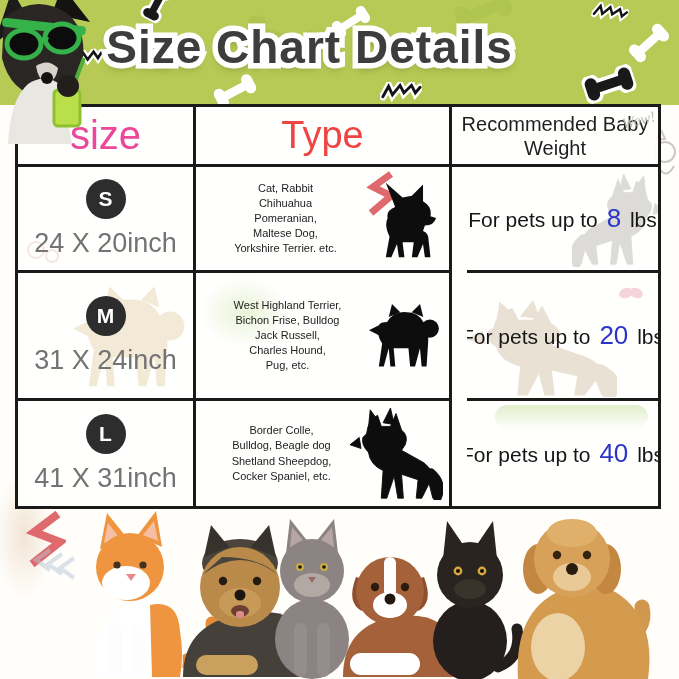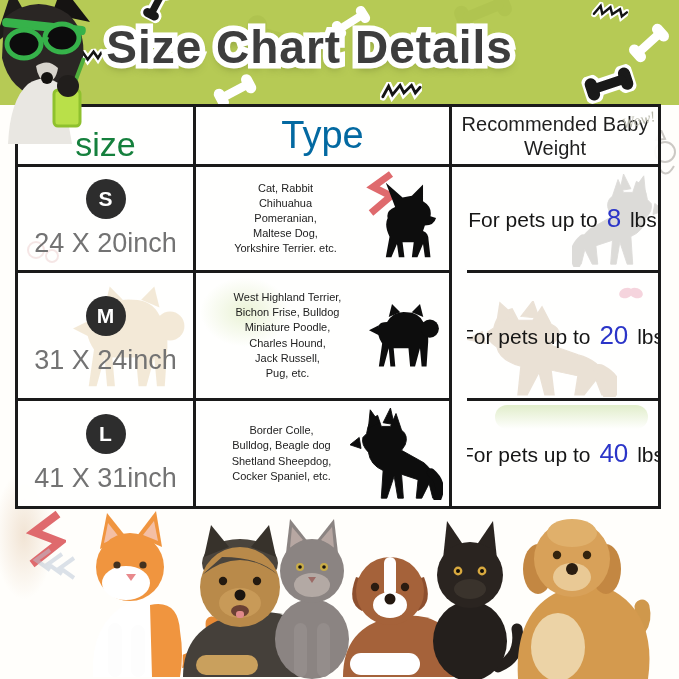--- a/index.html
+++ b/index.html
@@ -23,22 +23,22 @@
   .squig-line{stroke:#141414;stroke-width:3;fill:none;stroke-linecap:round;}
   
   .size-table{position:absolute;left:15px;top:104px;width:646px;height:405px;
     border:3px solid #1a1a1a;box-sizing:border-box;background:rgba(255,255,254,.93);
     display:grid;grid-template-columns:178px 256px 1fr;grid-template-rows:60px 106px 128px 1fr;
     z-index:2;}
   .cell{border-right:3px solid #1a1a1a;border-bottom:3px solid #1a1a1a;position:relative;
     display:flex;align-items:center;justify-content:center;overflow:hidden;background:transparent;}
   .cell.last-col{border-right:none;}
   .cell.last-row{border-bottom:none;}
-  .hdr-size{font-size:34px;color:#15803d;align-items:flex-end;}
-  .hdr-type{font-size:38px;color:#0369a1;}
+  .hdr-size{font-size:40px;color:#ec4899;}
+  .hdr-type{font-size:38px;color:#ef4444;}
   .hdr-weight{font-size:20px;color:#1f1f1f;text-align:center;line-height:1.2;padding:0 6px;}
   .size-cell{flex-direction:column;}
   .size-circle{width:40px;height:40px;border-radius:50%;background:#2d2d2d;color:#fff;
     display:flex;align-items:center;justify-content:center;font-size:21px;font-weight:bold;
     margin-bottom:9px;position:relative;z-index:2;}
   .size-dims{font-size:27px;color:#737373;position:relative;z-index:2;}
   .type-cell{justify-content:flex-start;}
   .type-lines{flex:1;text-align:center;font-size:11px;color:#222;line-height:1.38;
     padding-left:4px;padding-right:2px;position:relative;z-index:2;}
   .dog-icon{position:absolute;right:6px;top:50%;transform:translateY(-50%);z-index:2;}
@@ -193,23 +193,22 @@
         <use href="#shiba-shape" fill="#e8d5b2"></use>
       </svg>
     <div class="size-circle">M</div>
     <div class="size-dims">31 X 24inch</div>
   </div>
   <div class="cell type-cell">
     <div class="ghost" style="left:4px;top:4px;width:90px;height:70px;border-radius:50%;background:radial-gradient(#d9e8b5,transparent 70%);opacity:.55"></div>
     <div class="type-lines" style="padding-right:74px">
       <div>West Highland Terrier,</div>
       <div>Bichon Frise, Bulldog</div>
-      <div>Miniature Poodle,</div>
+      <div>Jack Russell,</div>
       <div>Charles Hound,</div>
-      <div>Jack Russell,</div>
       <div>Pug, etc.</div>
     </div>
     <svg class="dog-icon" width="74" height="82" viewBox="0 0 90 82">
       <use href="#shiba-shape" fill="#0d0d0d"></use>
     </svg>
   </div>
   <div class="cell weight-cell last-col">
     <svg class="ghost" style="left:0px;top:28px;width:150px;height:96px;opacity:.5" viewBox="0 0 100 100" preserveAspectRatio="none">
         <use href="#shep-shape" fill="#d6c4ae" stroke="#d6c4ae"></use>
       </svg>

